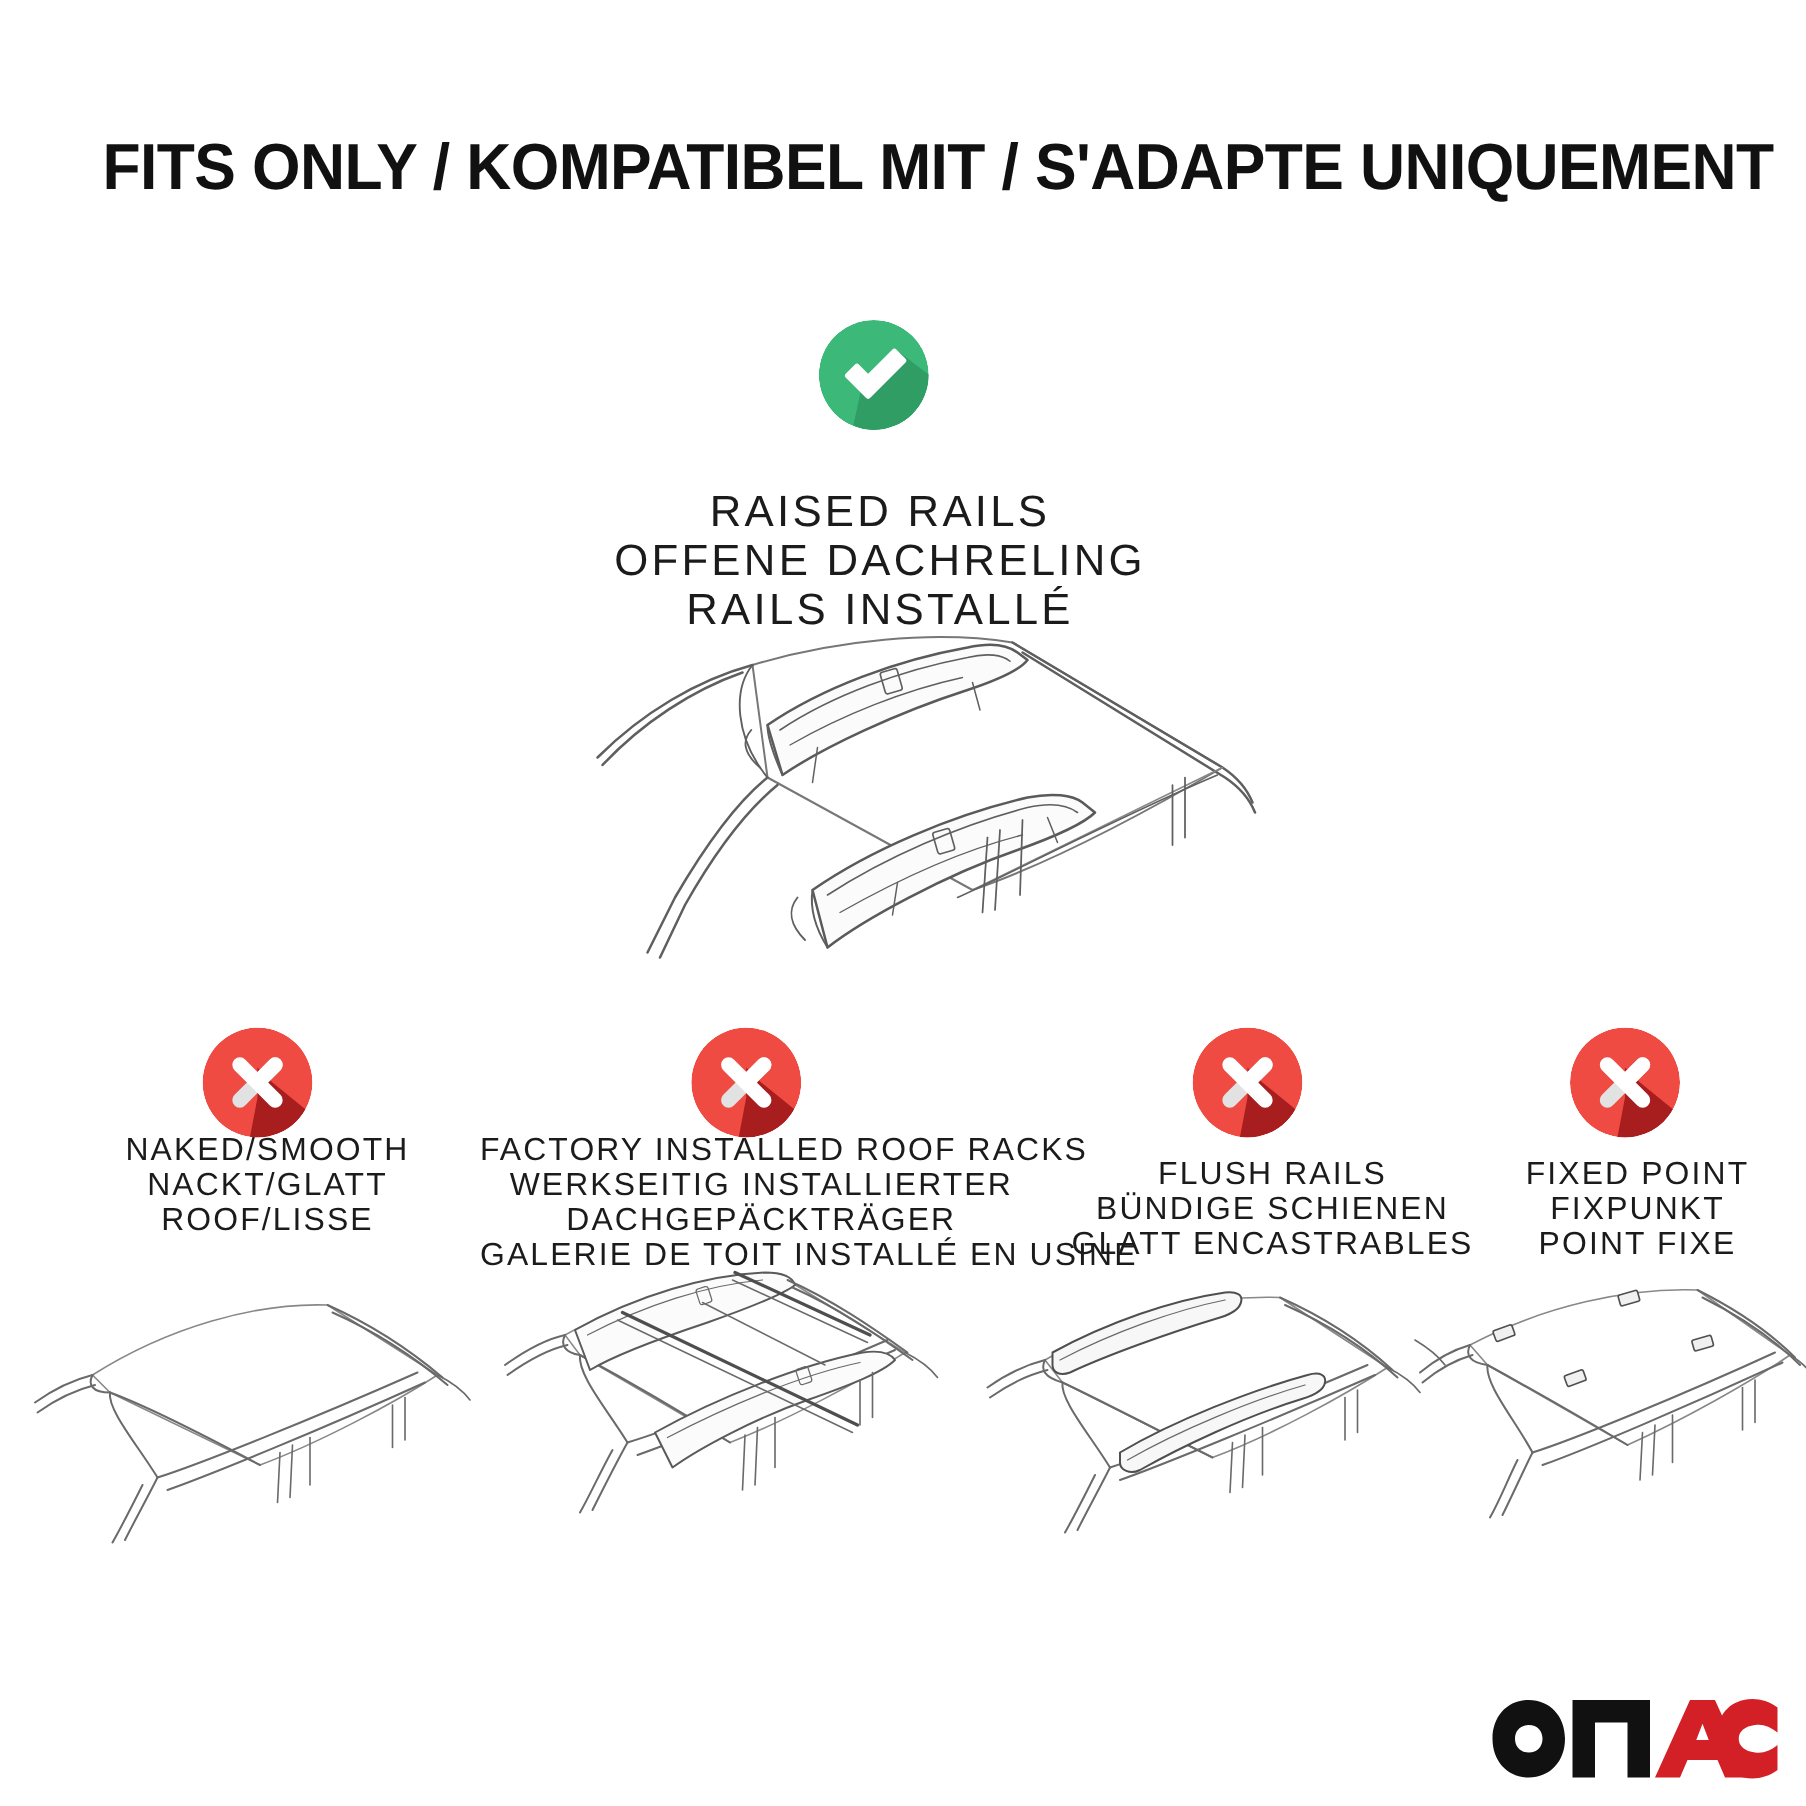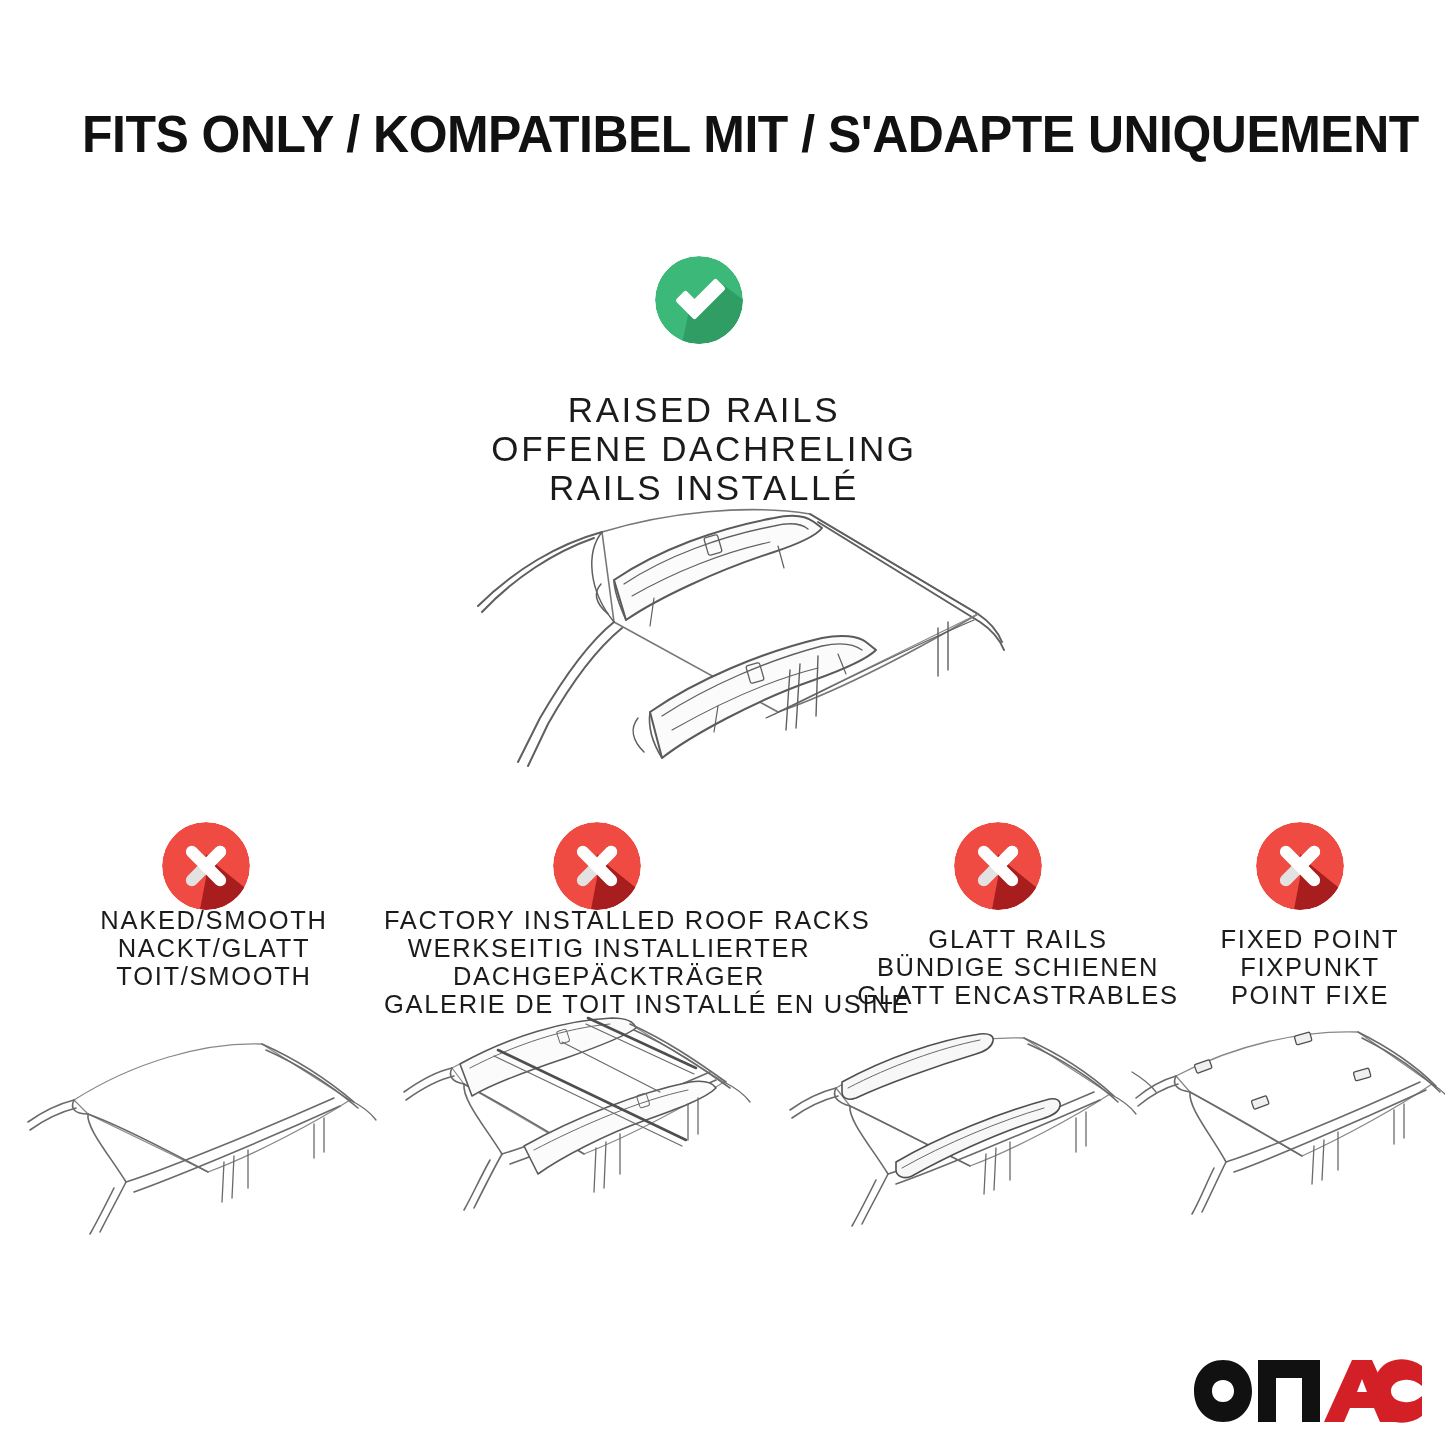--- a/index.html
+++ b/index.html
@@ -177,21 +177,21 @@
         <rect x="18" y="38" width="52" height="12" rx="6" fill="#ffffff"></rect>
         <rect x="38" y="18" width="12" height="26" rx="6" fill="#ffffff"></rect>
       </g>
     </g>
   </svg>
 </div>
 
 <div class="label label-sm label-1">
   <span class="ln">NAKED/SMOOTH</span>
   <span class="ln">NACKT/GLATT</span>
-  <span class="ln">TOIT/SMOOTH</span>
+  <span class="ln">ROOF/LISSE</span>
 </div>
 
 <div class="art art-1">
   <svg viewBox="0 0 370 232" fill="none" stroke="#6a6a6a" stroke-width="1.6" stroke-linecap="round" stroke-linejoin="round">
     <path d="M56 78 C116 40 186 20 244 22 L332 78 C298 100 238 132 190 150 L70 92 Z" stroke="#888" stroke-width="1.3"></path>
     <path d="M56 78 C40 82 24 90 10 100"></path>
     <path d="M58 86 C42 90 26 98 12 108"></path>
     <path d="M56 78 C52 86 56 92 70 92"></path>
     <path d="M70 92 C92 100 130 118 190 150"></path>
     <path d="M244 22 C280 38 310 58 336 80"></path>
@@ -288,21 +288,21 @@
       <g transform="rotate(45 44 44)">
         <rect x="38" y="18" width="12" height="52" rx="6" fill="#e2e2e2"></rect>
         <rect x="18" y="38" width="52" height="12" rx="6" fill="#ffffff"></rect>
         <rect x="38" y="18" width="12" height="26" rx="6" fill="#ffffff"></rect>
       </g>
     </g>
   </svg>
 </div>
 
 <div class="label label-sm label-3">
-  <span class="ln">GLATT RAILS</span>
+  <span class="ln">FLUSH RAILS</span>
   <span class="ln">BÜNDIGE SCHIENEN</span>
   <span class="ln">GLATT ENCASTRABLES</span>
 </div>
 
 <div class="art art-3">
   <svg viewBox="0 0 378 232" fill="none" stroke="#6a6a6a" stroke-width="1.6" stroke-linecap="round" stroke-linejoin="round">
     <path d="M56 66 C116 30 186 14 244 16 L330 72 C296 94 238 126 190 144 L70 84 Z" stroke="#888" stroke-width="1.3"></path>
     <path d="M56 66 C40 70 24 78 10 88"></path>
     <path d="M58 74 C42 78 26 86 12 96"></path>
     <path d="M56 66 C52 74 56 80 70 84"></path>

